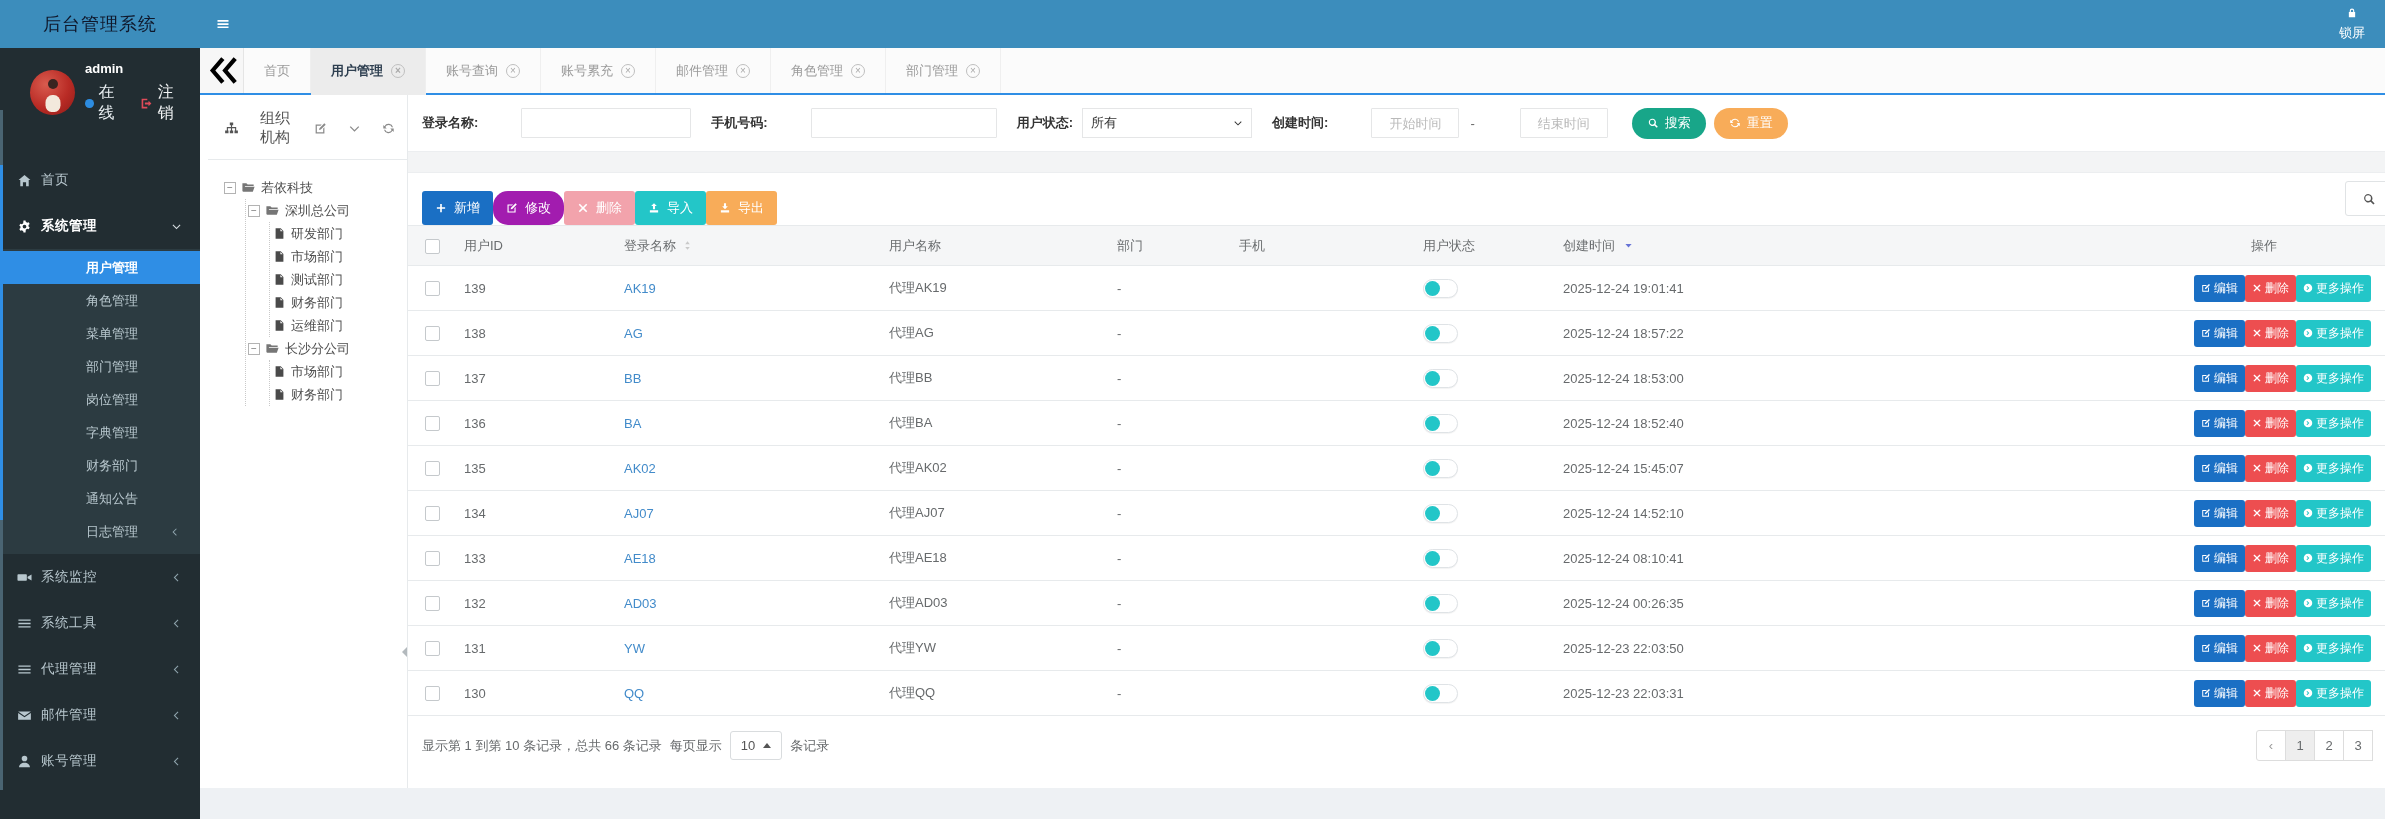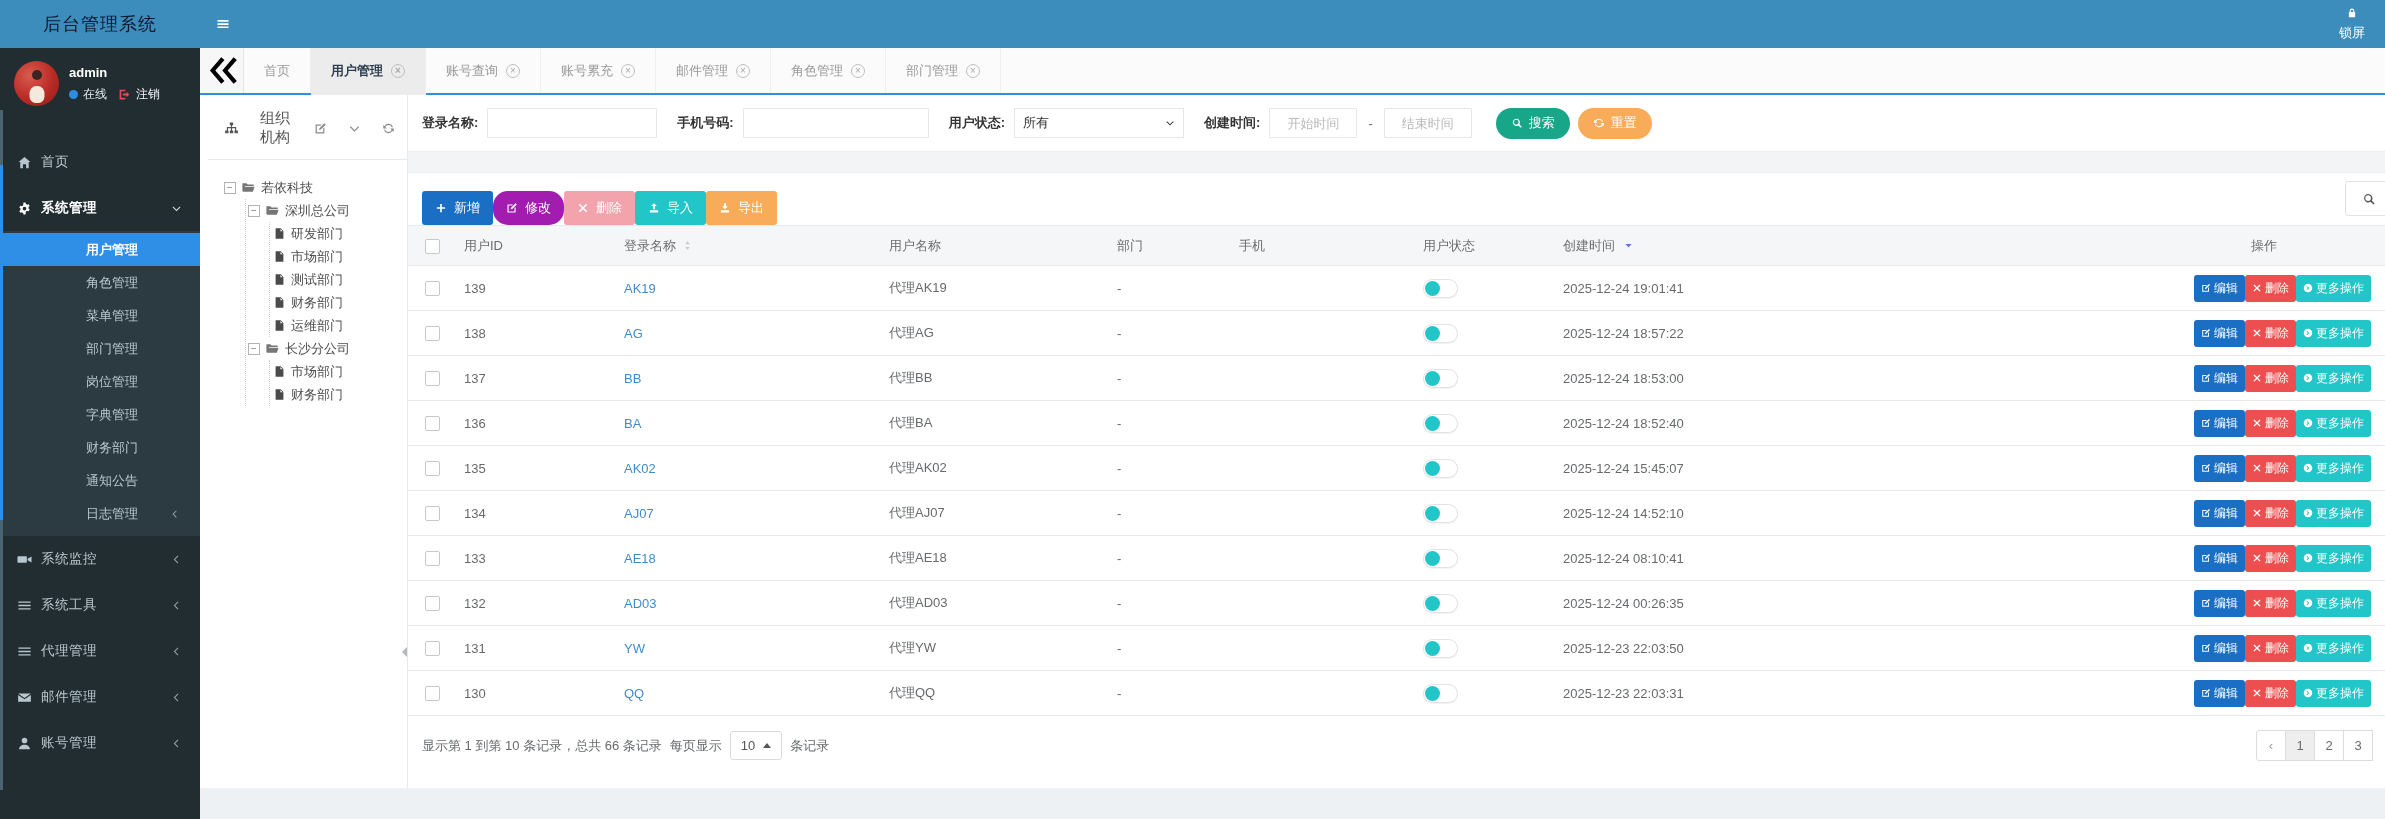--- a/index.html
+++ b/index.html
@@ -17,27 +17,27 @@
   .lock{display:flex;align-items:center;gap:5px;padding-right:20px;font-size:13px;cursor:pointer;flex-direction:column;}
   .lock .ic{font-size:12px;}
 
   
   .body-row{display:flex;height:771px;}
 
   
   .sidebar{position:relative;width:200px;background:var(--sidebar,#222d32);flex:none;}
   .scrolltrack{position:absolute;left:0;top:62px;width:3px;height:680px;background:#4a6472;}
   .scrollthumb{position:absolute;left:0;top:55px;width:3px;height:355px;background:var(--sidebar-active,#2f8ee5);}
-  .user-block{display:flex;align-items:center;gap:10px;padding:13px 12px 15px 14px;}
+  .user-block{display:flex;align-items:center;gap:10px;padding:13px 12px 15px 30px;}
   .avatar{position:relative;width:45px;height:45px;border-radius:50%;flex:none;overflow:hidden;
           background:radial-gradient(circle at 35% 32%, #d95b4e 0%, #b92b25 55%, #8f1b17 100%);}
   .avatar::after{content:"";position:absolute;left:50%;bottom:3px;transform:translateX(-50%);width:15px;height:17px;background:#f3e9dc;border-radius:45% 45% 40% 40%;}
   .avatar::before{content:"";position:absolute;left:50%;top:9px;transform:translateX(-50%);width:10px;height:10px;border-radius:50%;background:#3a2420;z-index:1;}
   .uname{color:#fff;font-weight:bold;font-size:13px;margin-bottom:6px;}
-  .ustatus{display:flex;align-items:center;gap:5px;color:#e8eef1;font-size:12px;}
+  .ustatus{display:flex;align-items:center;gap:5px;color:#e8eef1;font-size:16px;}
   .dot{width:9px;height:9px;border-radius:50%;background:#2d8ce0;display:inline-block;}
   .logout-ic{color:#e04b59;font-size:13px;margin-left:6px;}
   .logout{cursor:pointer;color:#f2f4f5;}
 
   .menu{padding-top:18px;}
   .s-item{height:46px;display:flex;align-items:center;padding:0 18px 0 17px;color:#b8c7ce;font-size:13.5px;cursor:pointer;}
   .s-item .ic{font-size:15px;margin-right:9px;}
   .s-item .lbl{letter-spacing:.5px;}
   .s-item .arr{margin-left:auto;font-size:11px;margin-right:0;color:#8fa4ad;}
   .s-head{color:#fff;font-weight:bold;}
@@ -71,21 +71,21 @@
   .tico{color:#767676;font-size:15px;}
   .tfile{color:#4a4a4a;font-size:13px;margin-left:1px;}
   .tchildren{margin-left:21px;border-left:1px dotted #c9c9c9;padding-left:2px;}
   .panel-handle{position:absolute;left:202px;top:552px;width:0;height:0;border-top:5px solid transparent;border-bottom:5px solid transparent;border-right:5px solid #b3b9bd;cursor:pointer;}
 
   
   .content{flex:1;min-width:0;position:relative;overflow:hidden;background:#fff;}
   .search-card{height:56px;display:flex;align-items:center;padding:0 14px;}
   .fgroup{display:flex;align-items:center;gap:9px;margin-right:20px;}
   .flabel{font-weight:bold;color:#333;}
-  .inp{height:30px;border:1px solid #e5e6e7;border-radius:1px;padding:0 8px;font-size:13px;color:#333;outline:none;font-family:inherit;}
+  .inp{height:30px;border:1px solid #e5e6e7;border-radius:1px;padding:0 8px;font-size:13px;color:#333;outline:none;font-family:inherit;margin-left:34px;}
   .inp::placeholder{color:#b9b9b9;}
   .inp.login{width:170px;}
   .inp.phone{width:186px;}
   .inp.date{width:88px;text-align:center;}
   .sel{width:170px;height:30px;border:1px solid #e5e6e7;display:flex;align-items:center;justify-content:space-between;padding:0 8px;color:#333;cursor:pointer;background:#fff;}
   .sel .ic{font-size:10px;color:#333;}
   .dash{color:#666;margin:0 2px;}
   .pill{height:31px;border:none;border-radius:16px;color:#fff;font-size:13px;padding:0 15px;display:inline-flex;align-items:center;gap:6px;cursor:pointer;font-family:inherit;}
   .pill .ic{font-size:12px;}
   .pill.search{background:var(--green,#18a689);margin-left:4px;}

